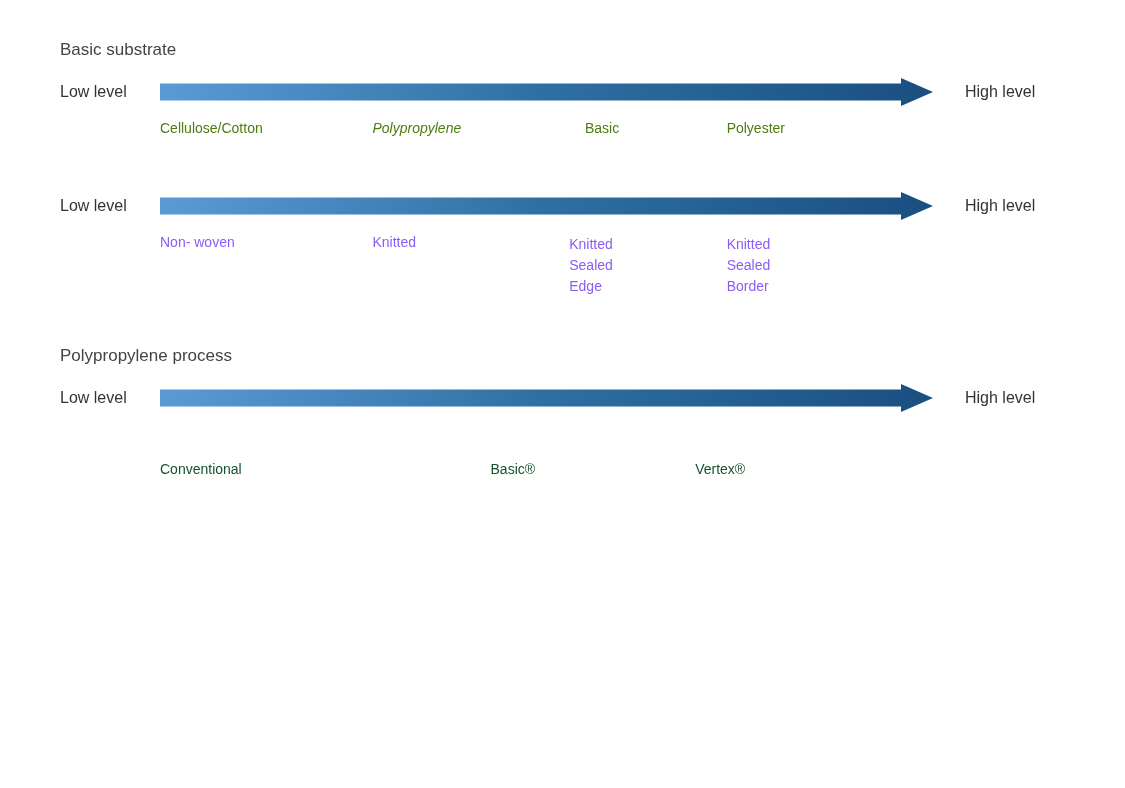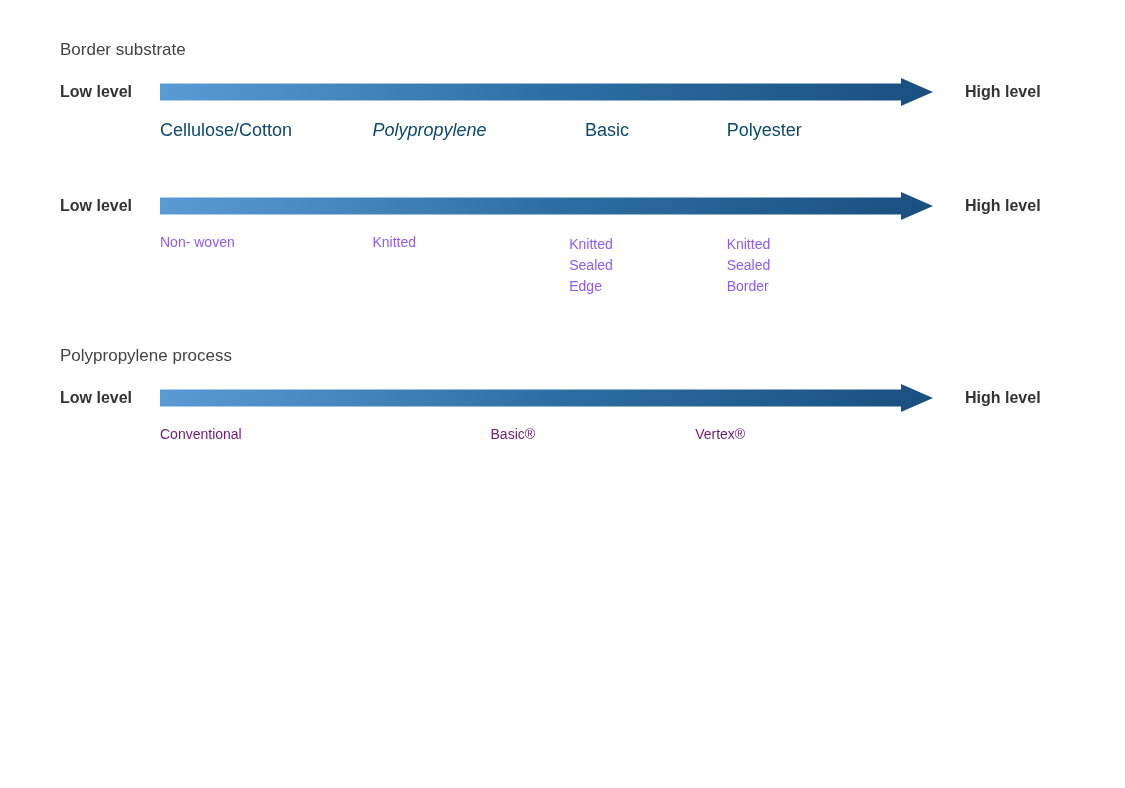--- a/index.html
+++ b/index.html
@@ -33,21 +33,21 @@
       display: flex;
       align-items: center;
       gap: 0px;
       margin-bottom: 14px;
     }
 
     .level-label {
       font-size: 16px;
       color: #333;
       min-width: 100px;
-      font-weight: 700;
+      font-weight: 400;
     }
 
     .level-label.right {
       min-width: 100px;
       text-align: left;
       margin-left: 32px;
     }
 
     .arrow-container {
       flex: 1;
@@ -73,22 +73,22 @@
     }
 
     
     .s1-labels {
       display: flex;
       width: 100%;
       position: relative;
     }
 
     .s1-label {
-      font-size: 18px;
-      color: #0c4a6e;
+      font-size: 14px;
+      color: #4d7c0f;
       position: absolute;
     }
 
     
     .s2-labels {
       display: flex;
       width: 100%;
       position: relative;
     }
 
@@ -100,31 +100,32 @@
 
     
     .s3-labels {
       display: flex;
       width: 100%;
       position: relative;
     }
 
     .s3-label {
       font-size: 14px;
-      color: #701a75;
+      color: #14532d;
       position: absolute;
+      margin-top: 35px;
     }
   </style>
 </head>
 <body>
 
 <div class="page-container">
 
   <div class="section">
-    <div class="section-title">Border substrate</div>
+    <div class="section-title">Basic substrate</div>
     <div class="arrow-row">
       <span class="level-label">Low level</span>
       <div class="arrow-container">
         <div class="arrow-body"></div>
       </div>
       <span class="level-label right">High level</span>
     </div>
     <div class="labels-row" style="position:relative; height:24px;">
       <div class="s1-labels">
         <span class="s1-label" style="left:0%;">Cellulose/Cotton</span>

